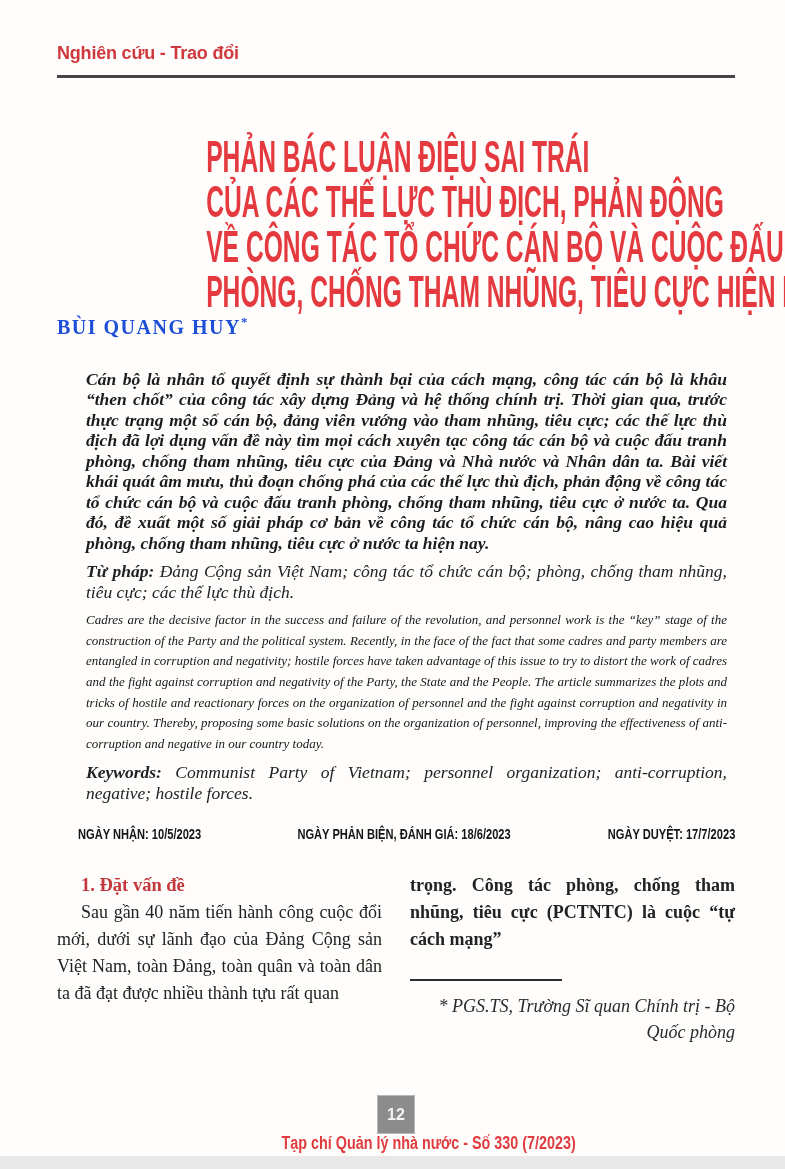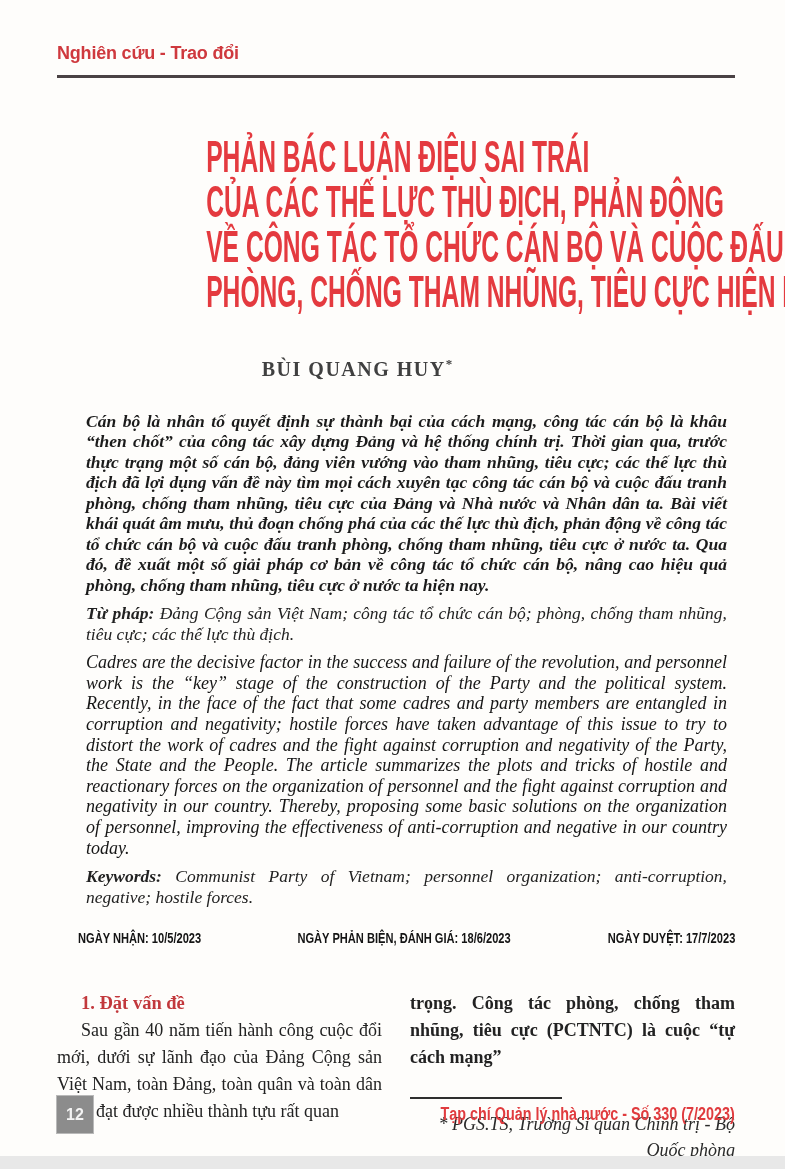--- a/index.html
+++ b/index.html
@@ -42,47 +42,46 @@
     font-size:44px;
     line-height:45px;
     white-space:nowrap;
     transform:scaleX(0.56);
     transform-origin:50% 50%;
     letter-spacing:0px;
   }
 
   
   .author {
-    margin-top:42px;
-    text-align:center;
+    text-align:left;
     padding-right:78px;
     font-weight:bold;
     font-size:20px;
     letter-spacing:1.5px;
-    color:#404040;
+    color:#1d4ed8;
   }
   .author sup { font-size:13px; letter-spacing:0; }
 
   
   .abstract { padding-left:21px; margin-top:30px; }
   .abstract p { margin:8px; text-align:justify; }
   .abstract-vi {
     font-style:italic; font-weight:bold;
     font-size:17.5px; line-height:20.5px;
     color:#1b1b1b;
   }
   .keywords-vi, .keywords-en {
     font-style:italic;
     font-size:17.5px; line-height:20.5px;
     color:#222;
   }
   .kw-label { font-weight:bold; font-style:italic; }
   .abstract-en {
     font-style:italic; font-weight:normal;
-    font-size:18px; line-height:20.6px;
+    font-size:13px; line-height:20.6px;
     color:#161616;
   }
 
   
   .dates {
     margin-top:22px;
     padding-left:21px;
     display:flex;
     justify-content:space-between;
     font-family:"Liberation Sans", sans-serif;
@@ -91,21 +90,21 @@
     color:#141414;
     white-space:nowrap;
   }
   .dates span { display:inline-block; transform:scaleX(0.74); }
   .date-left   { transform-origin:0 50%; }
   .date-mid    { transform-origin:50% 50%; }
   .date-right  { transform-origin:100% 50%; }
 
   
   .columns {
-    margin-top:44px;
+    margin-top:30px;
     display:flex;
     gap:28px;
   }
   .col { flex:1; font-size:18px; line-height:27px; color:#222; }
   .sec-heading {
     margin:0; padding-left:24px;
     font-size:18.5px; line-height:27px;
     font-weight:bold;
     color:#c2383c;
   }
@@ -128,20 +127,21 @@
     color:#2a2a2a;
   }
 
   
   .page-footer {
     position:absolute;
     left:57px; right:50px; top:1096px;
     display:flex;
     justify-content:space-between;
     align-items:center;
+    flex-direction:column;
   }
   .page-num-box {
     width:36px; height:37px;
     background:#8c8c8c;
     box-shadow:0 0 0 1px #b9b9b9;
     display:flex; align-items:center; justify-content:center;
     color:#f4f4f4;
     font-family:"Liberation Sans", sans-serif;
     font-weight:bold; font-size:16px;
   }

